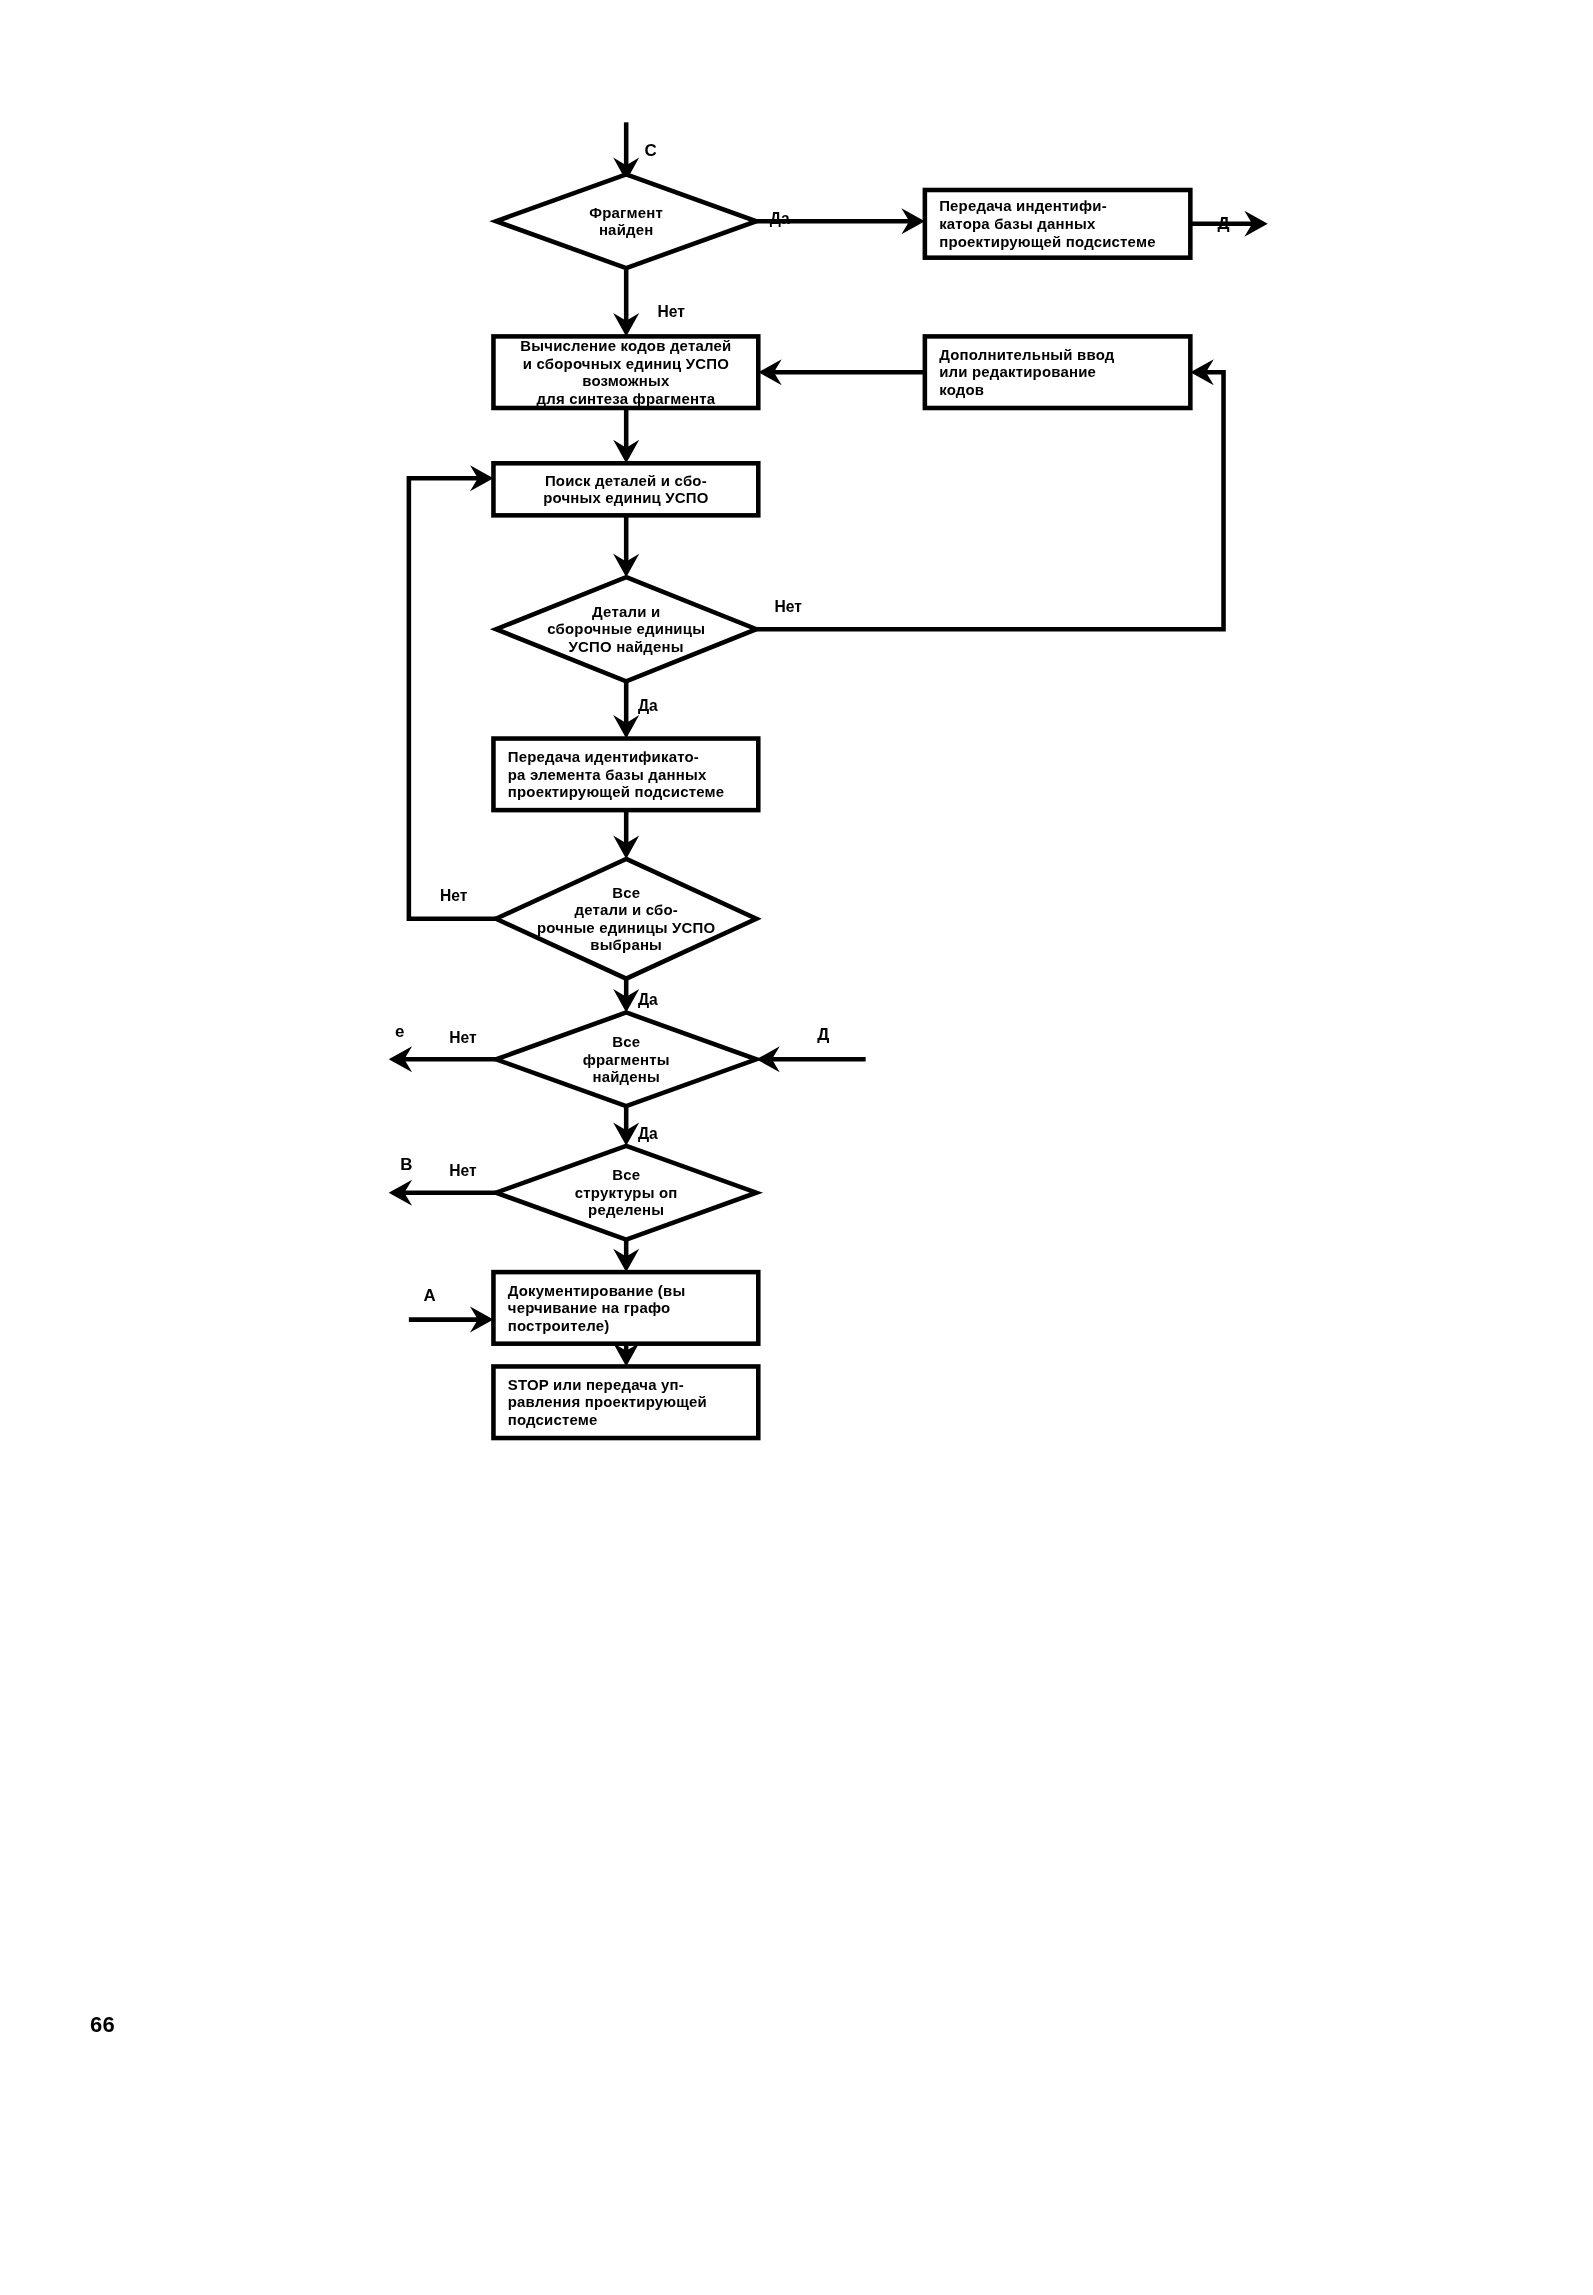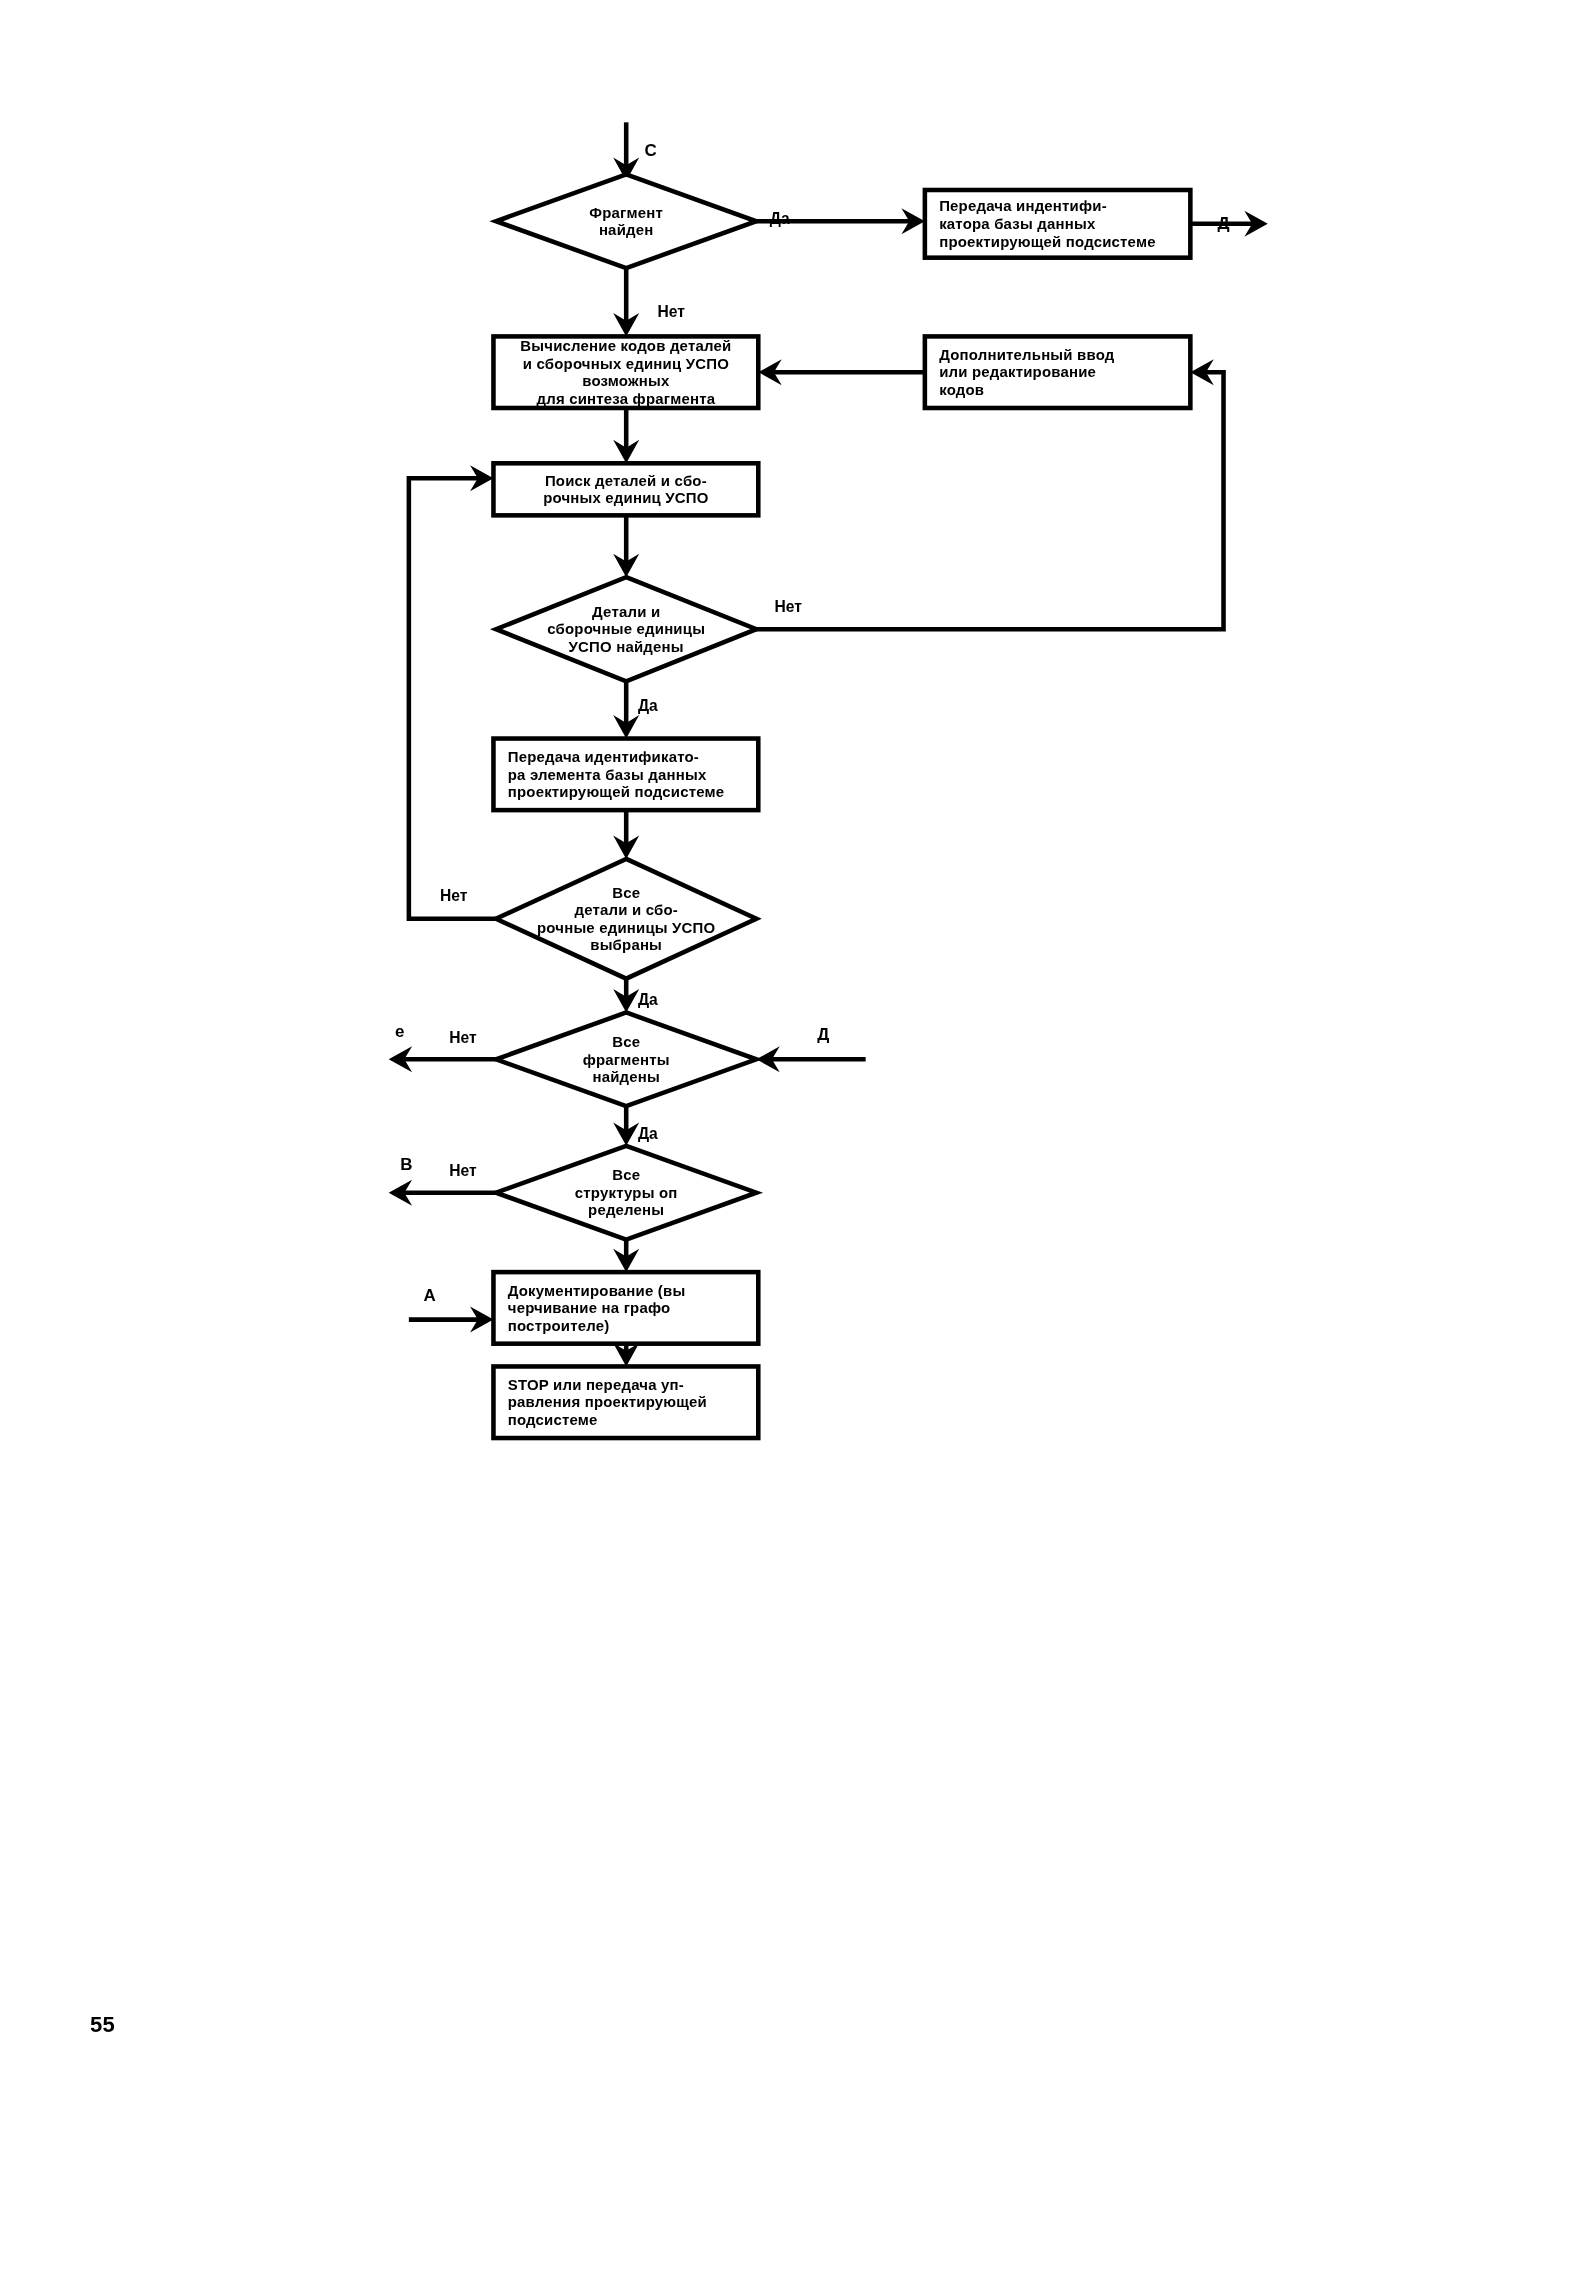--- a/index.html
+++ b/index.html
@@ -257,16 +257,16 @@
     <g id="connectors-layer">
         <text x="990" y="240" class="conn-label" text-anchor="start" id="conn-c-in">C</text>
         <text x="1880" y="352" class="conn-label" text-anchor="middle" id="conn-d-out-top">Д</text>
         <text x="614" y="1593" class="conn-label" text-anchor="middle" id="conn-e-out">е</text>
         <text x="1265" y="1598" class="conn-label" text-anchor="middle" id="conn-d-in">Д</text>
         <text x="624" y="1798" class="conn-label" text-anchor="middle" id="conn-v-out">В</text>
         <text x="660" y="2000" class="conn-label" text-anchor="middle" id="conn-a-in">А</text>
       </g>
   </svg>
 
-  <div class="page-number">55</div>
+  <div class="page-number">66</div>
 
 </div>
 
 
 </body></html>

